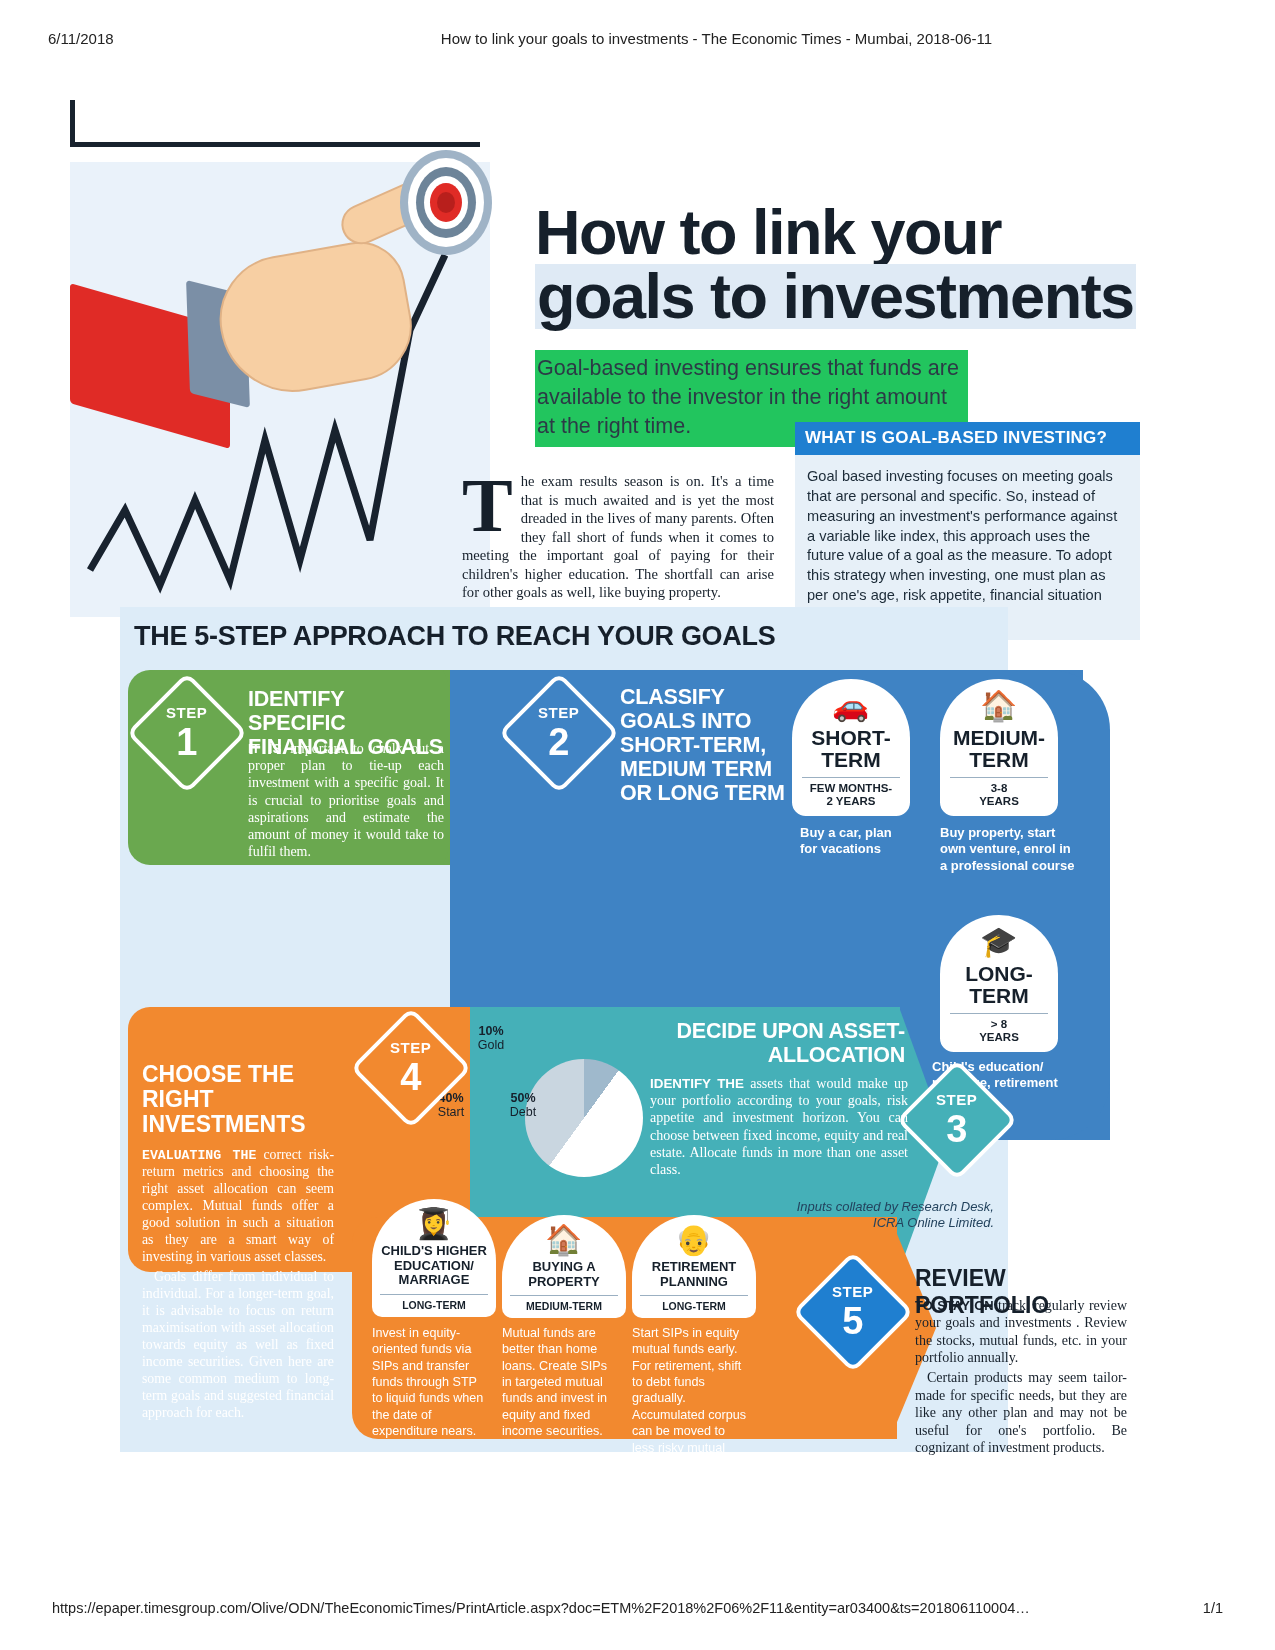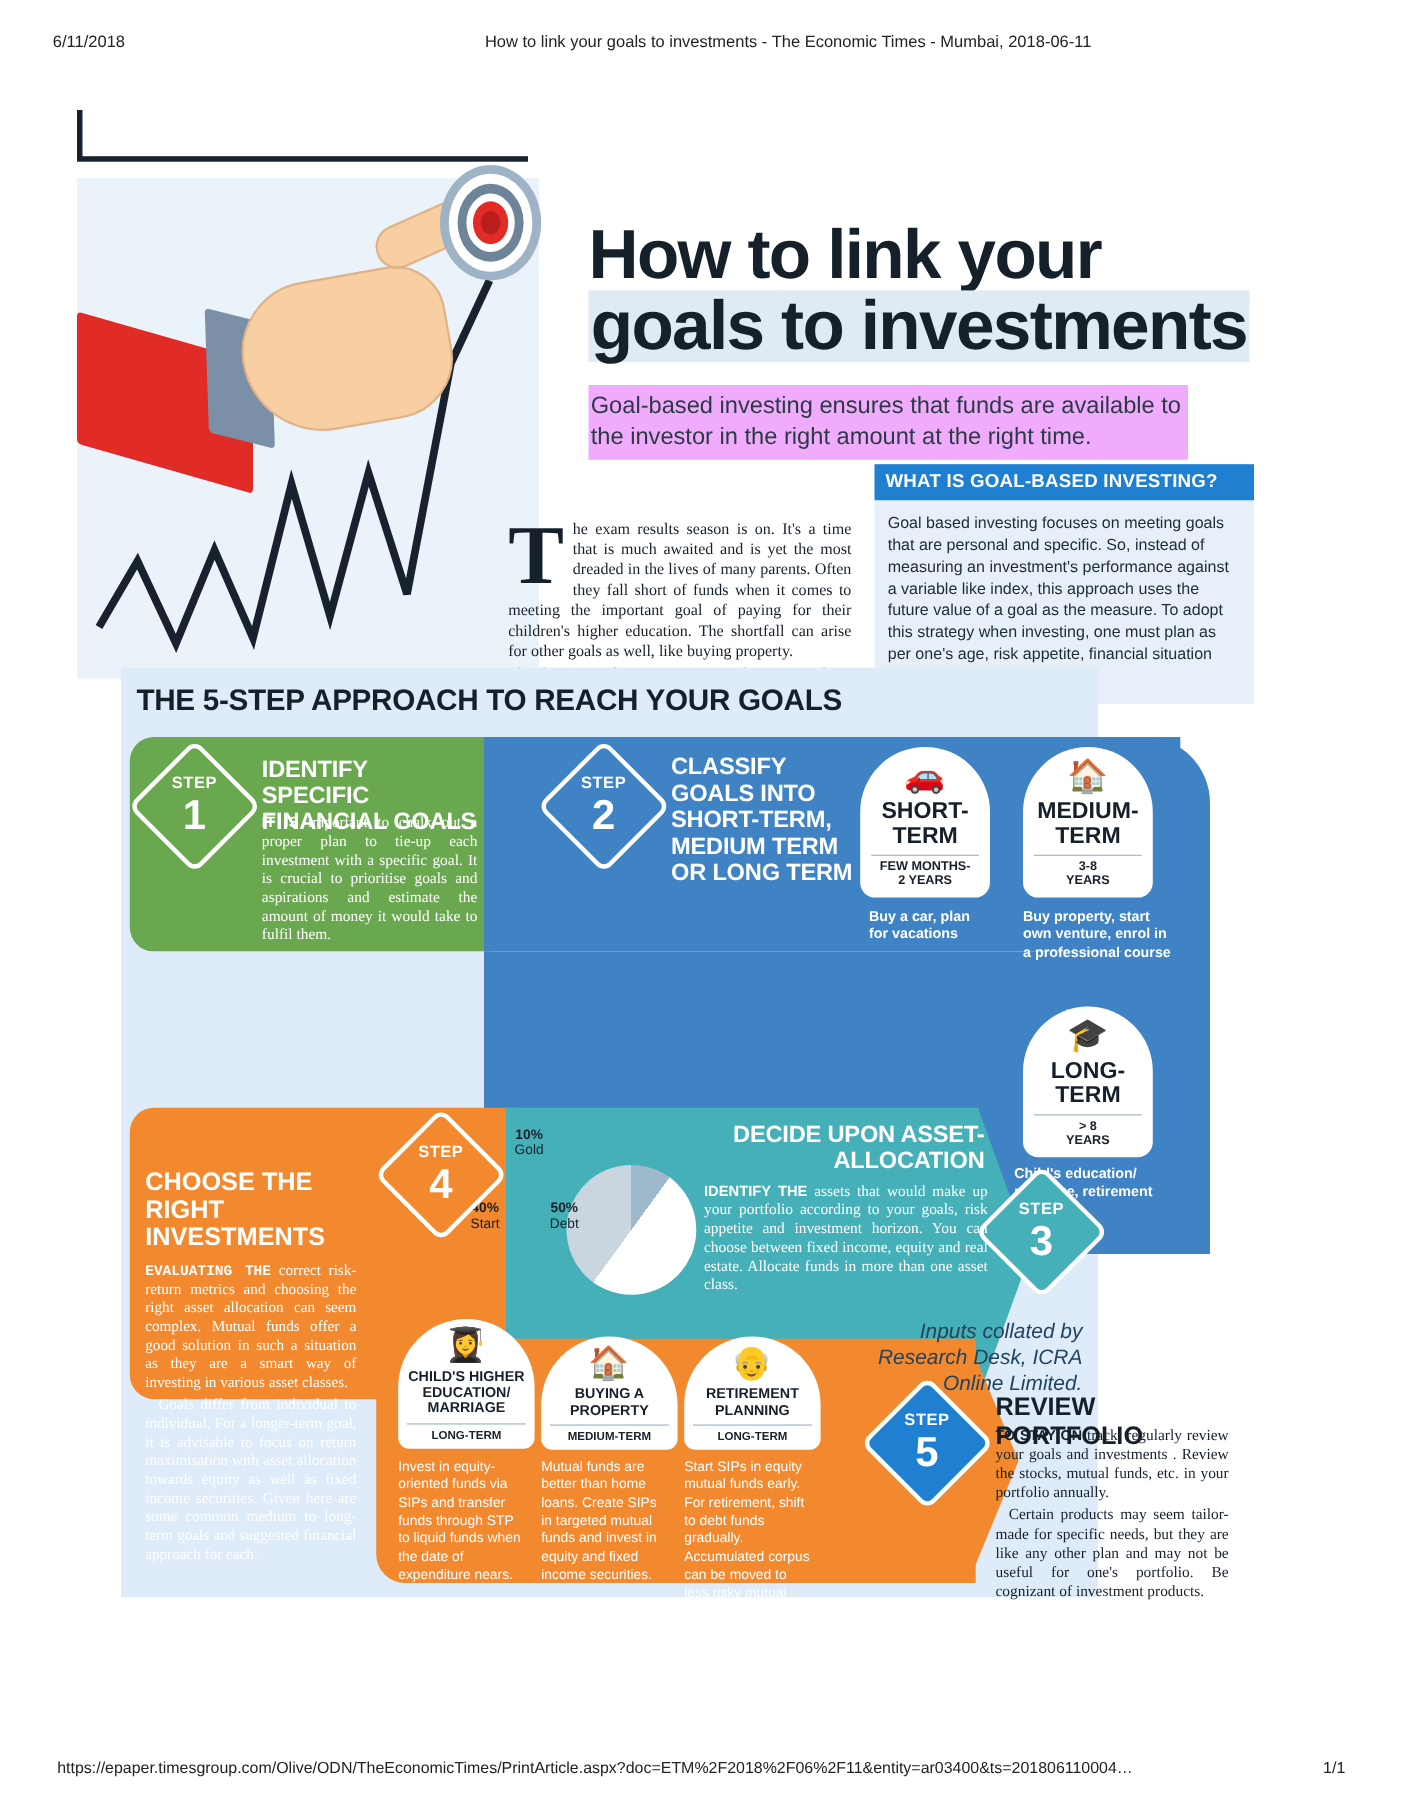--- a/index.html
+++ b/index.html
@@ -75,24 +75,24 @@
   .r6 { left:37px; top:50px; width:18px; height:21px; background:#b81f1c; border-radius:50%; }
 
   .headline {
     position:absolute; left:465px; top:100px; width:660px;
     font-family:"Liberation Sans", sans-serif;
     font-weight:bold; font-size:63px; line-height:1.02;
     letter-spacing:-1.5px; color:#16202b;
   }
   .headline .l2 { background:#dfeaf5; display:inline-block; padding:0 2px; }
   .subhead {
-    position:absolute; left:465px; top:250px; width:545px;
+    position:absolute; left:465px; top:250px; width:433px;
     font-family:"Liberation Sans", sans-serif;
     font-size:21.5px; line-height:1.35; color:#2c3a46;
-    background:#f0abfc; padding:4px 4px 6px 2px;
+    background:#22c55e; padding:4px 4px 6px 2px;
   }
 
   
   .lede {
     position:absolute; left:462px; top:410px; width:312px;
     font-size:14.6px; line-height:1.27; text-align:justify; color:#16202b;
   }
   .lede .dropcap {
     float:left; font-size:76px; line-height:0.72; font-weight:bold;
     padding:6px 8px 0 0; font-family:"Liberation Serif", serif;
@@ -105,21 +105,21 @@
     background:#1f7fd0; color:#fff; font-family:"Liberation Sans", sans-serif;
     font-weight:bold; font-size:17px; letter-spacing:.2px; padding:6px 10px 7px;
   }
   .whatis-body {
     background:#e7f0f8; padding:12px 12px 14px;
     font-family:"Liberation Sans", sans-serif;
     font-size:14.6px; line-height:1.36; color:#1c2b38;
   }
 
   
-  .info { position:absolute; left:110px; top:545px; width:888px; height:845px; background:#ddecf8; }
+  .info { position:absolute; left:120px; top:545px; width:888px; height:845px; background:#ddecf8; }
   .info-title {
     position:absolute; left:14px; top:14px;
     font-family:"Liberation Sans", sans-serif; font-weight:bold;
     font-size:27px; color:#16202b; letter-spacing:-.3px;
   }
 
   
   .band { position:absolute; }
   .green  { left:8px;   top:63px;  width:330px; height:195px; background:#6aa84f; border-radius:22px 0 0 22px; }
   .greenArrow {
@@ -208,21 +208,21 @@
     font-size:10.5px; font-weight:bold;
   }
   .cardtext {
     position:absolute; width:118px; color:#fff;
     font-family:"Liberation Sans", sans-serif; font-size:12.6px; line-height:1.3;
   }
 
   .credit {
     position:absolute; right:14px; top:592px; width:200px; text-align:right;
     font-family:"Liberation Sans", sans-serif; font-style:italic;
-    font-size:19px; line-height:1.25; color:#23435e;
+    font-size:13px; line-height:1.25; color:#23435e;
   }
   .review-head {
     position:absolute; left:795px; top:658px;
     font-family:"Liberation Sans", sans-serif; font-weight:bold;
     font-size:23px; color:#16202b;
   }
   .review-body {
     position:absolute; left:795px; top:690px; width:212px;
     font-size:14px; line-height:1.24; text-align:justify; color:#16202b;
   }

